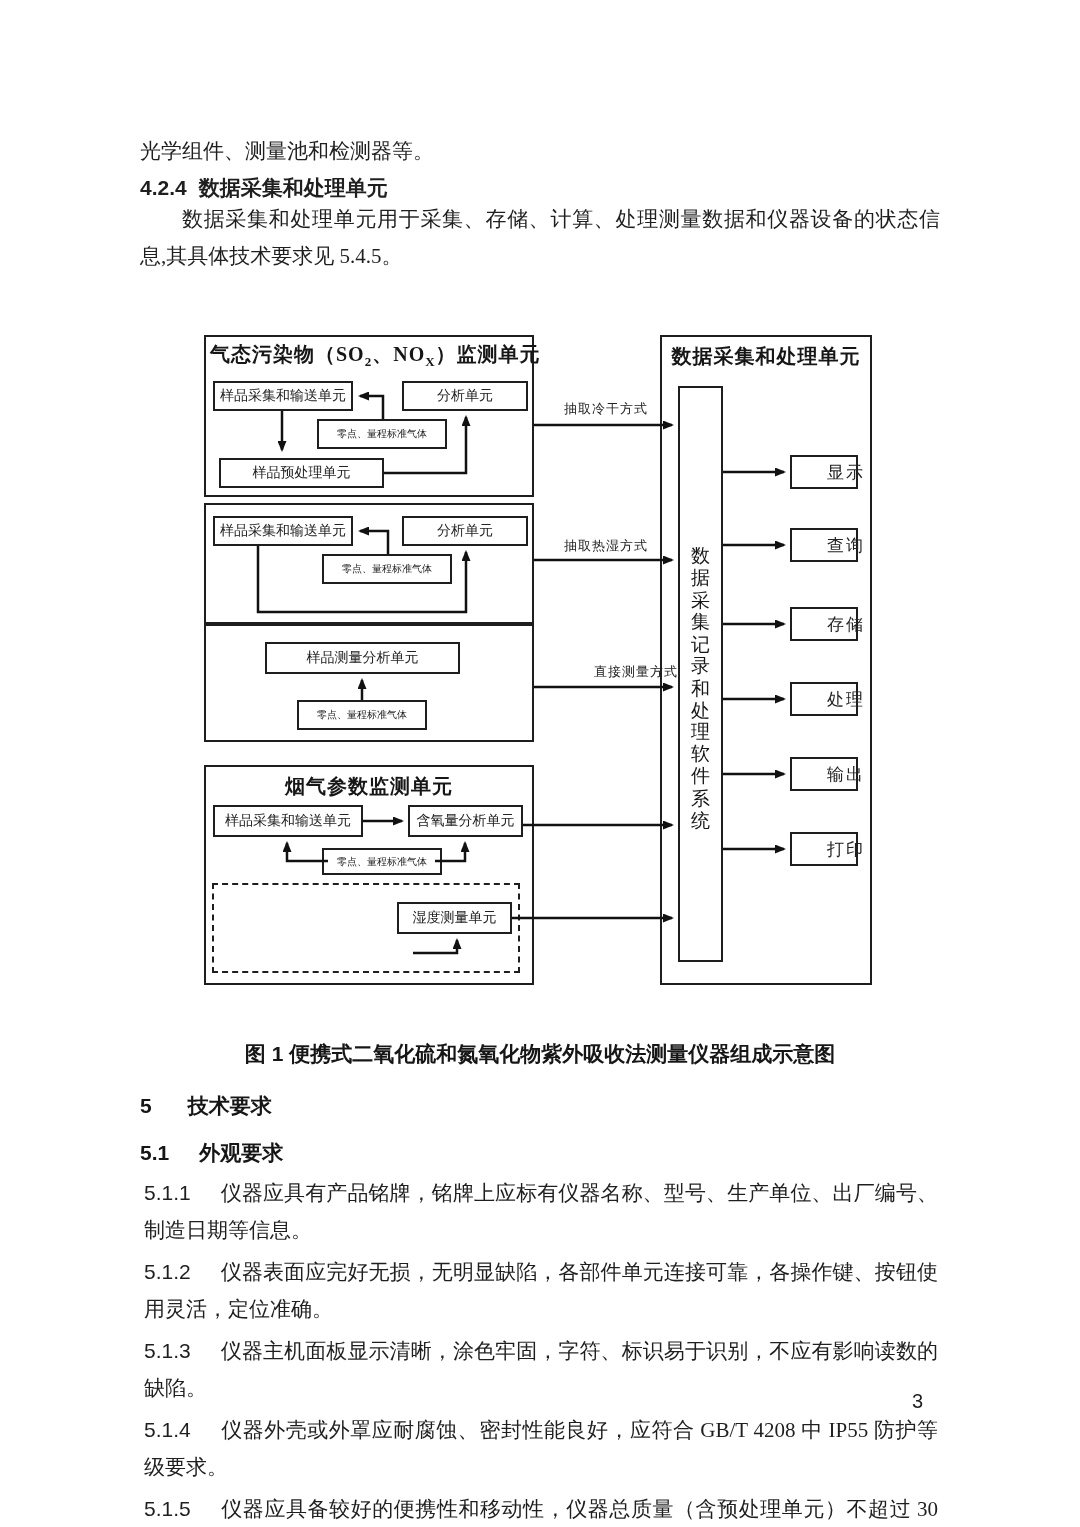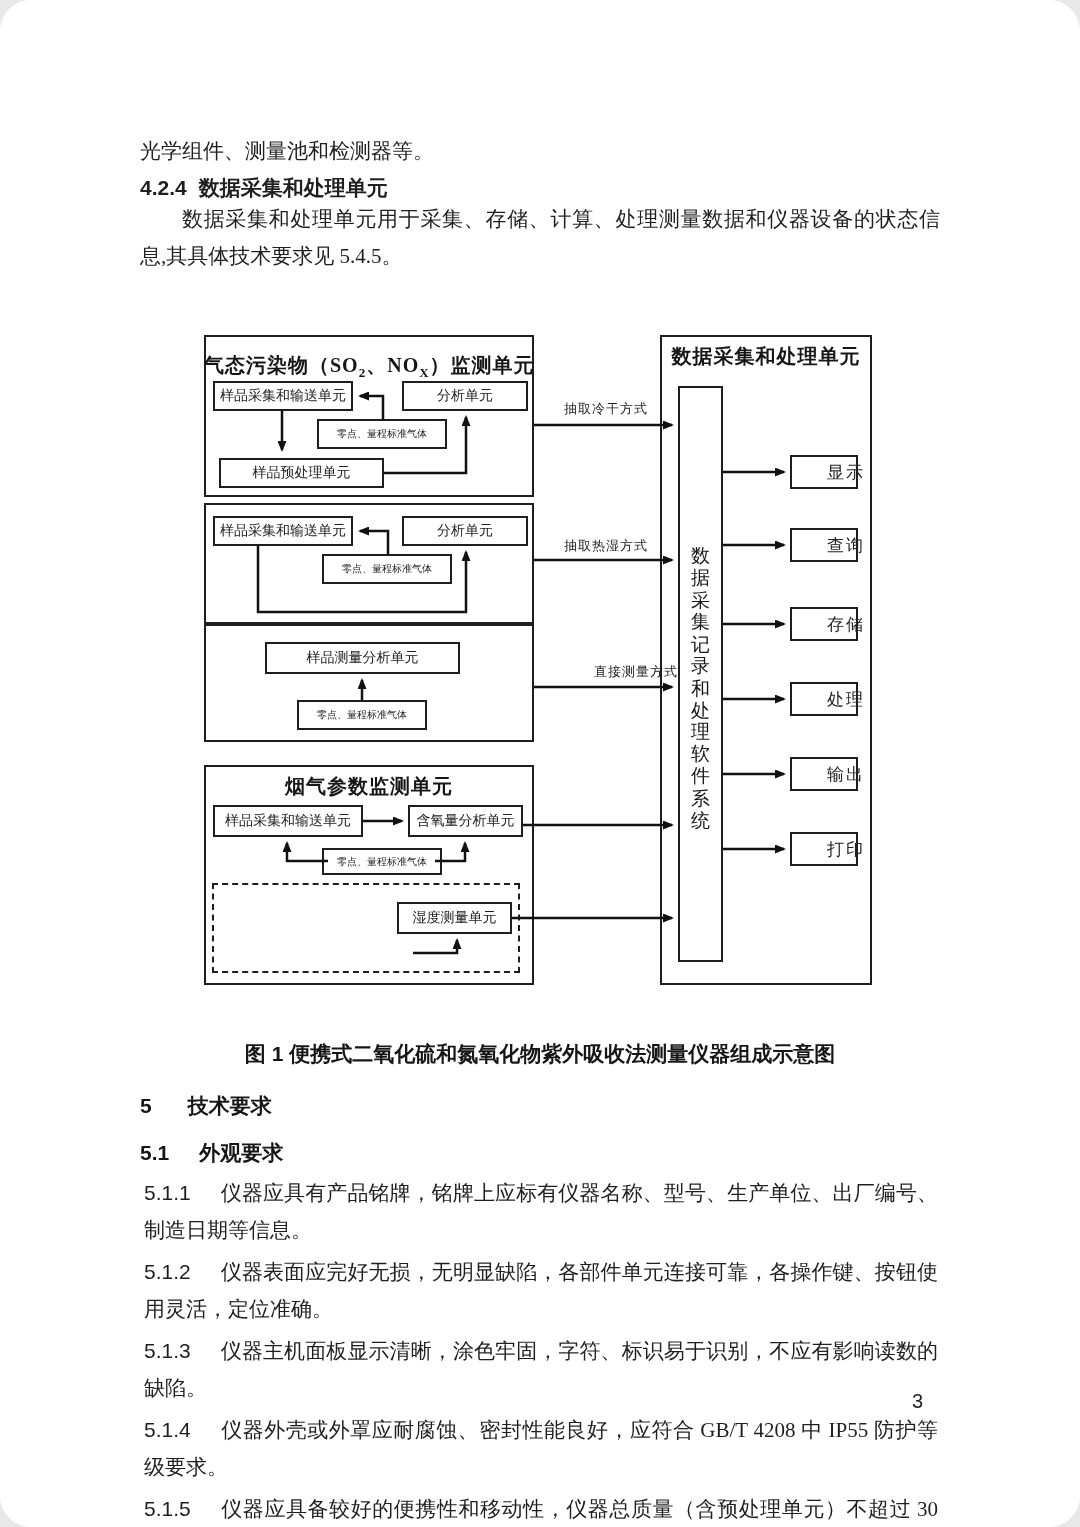--- a/index.html
+++ b/index.html
@@ -1,19 +1,19 @@
 <!DOCTYPE html>
 <html><head>
 <meta charset="utf-8">
 <style>
   html,body{margin:0;padding:0;background:#e8e8e8;}
   .page{
     position:relative;width:1080px;height:1527px;background:#ffffff;
     margin:0 auto;overflow:hidden;
-    font-family:"Liberation Serif","DejaVu Serif",serif;color:#1f1f1f;border-radius:31px;
+    font-family:"Liberation Serif","DejaVu Serif",serif;color:#1f1f1f;
   }
   .abs{position:absolute;}
   .body-text{font-size:21px;line-height:37px;}
   .sans{font-family:"Liberation Sans","DejaVu Sans",sans-serif;}
   .bold{font-weight:bold;}
   .justify{text-align:justify;text-justify:inter-ideograph;}
   .indent{text-indent:2em;}
   .num{font-family:"Liberation Sans","DejaVu Sans",sans-serif;}
   .gap30{display:inline-block;width:30px;}
   .gap36{display:inline-block;width:36px;}
@@ -66,21 +66,21 @@
 
   <div class="abs body-text justify indent" style="left:140px;top:201px;width:800px;">数据采集和处理单元用于采集、存储、计算、处理测量数据和仪器设备的状态信息,其具体技术要求见 5.4.5。</div>
 
   <div class="blk" style="left:204px;top:335px;width:330px;height:162px;"></div>
   <div class="blk" style="left:204px;top:503px;width:330px;height:121px;"></div>
   <div class="blk" style="left:204px;top:624px;width:330px;height:118px;"></div>
   <div class="blk" style="left:204px;top:765px;width:330px;height:220px;"></div>
   <div class="blk" style="left:660px;top:335px;width:212px;height:650px;"></div>
   <div class="blk dashed" style="left:212px;top:883px;width:308px;height:90px;"></div>
 
-  <div class="blk-title" style="left:204px;top:352px;width:330px;">
+  <div class="blk-title" style="left:204px;top:341px;width:330px;padding-left:6px;">
     <span>气态污染物（SO</span><sub>2</sub><span>、NO</span><sub>X</sub><span>）监测单元</span>
   </div>
   <div class="blk-title" style="left:204px;top:773px;width:330px;">烟气参数监测单元</div>
   <div class="blk-title" style="left:660px;top:343px;width:212px;">数据采集和处理单元</div>
 
   <div class="node" style="left:213px;top:381px;width:140px;height:30px;">样品采集和输送单元</div>
   <div class="node" style="left:402px;top:381px;width:126px;height:30px;">分析单元</div>
   <div class="node small" style="left:317px;top:419px;width:130px;height:30px;">零点、量程标准气体</div>
   <div class="node" style="left:219px;top:458px;width:165px;height:30px;">样品预处理单元</div>
 

